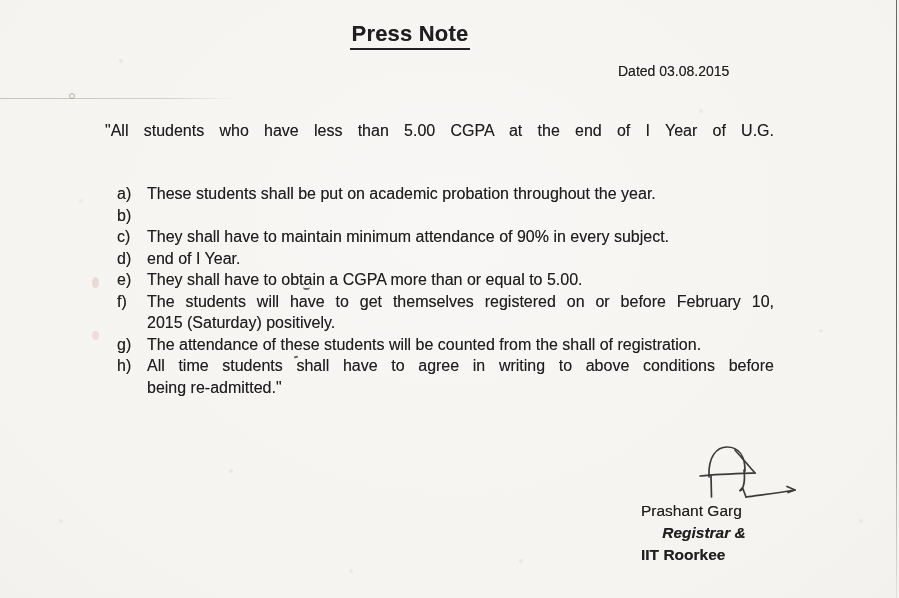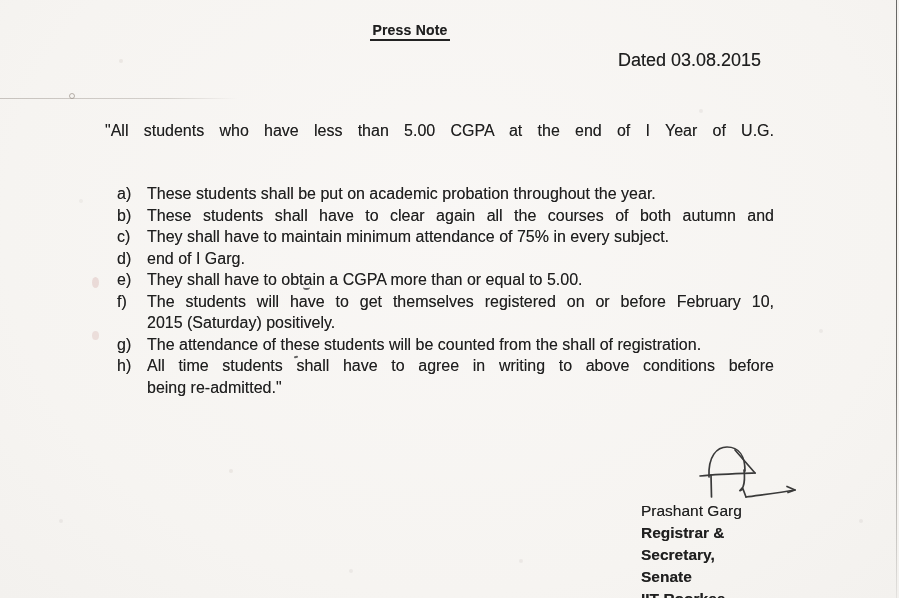--- a/index.html
+++ b/index.html
@@ -9,39 +9,39 @@
     background:#f7f5f2;
   }
   .page{
     position:absolute;inset:0;
     background:radial-gradient(ellipse at 50% 38%, #f9f7f5 0%, #f6f4f1 70%, #f3f1ee 100%);
   }
   .txt{color:var(--ink,#1f1f1f);text-shadow:0 0 .5px rgba(30,30,30,.55);}
   
   .title-wrap{position:absolute;top:21px;left:0;width:820px;text-align:center;}
   .title-wrap span{
-    display:inline-block;font-size:14px;font-weight:bold;
+    display:inline-block;font-size:22px;font-weight:bold;
     border-bottom:2px solid #222;padding:0 2px 1px 2px;letter-spacing:.2px;
   }
   
-  .date-line{position:absolute;top:50px;left:618px;font-size:18px;}
+  .date-line{position:absolute;top:63px;left:618px;font-size:14px;}
   
   .intro{position:absolute;top:120px;left:105px;width:669px;font-size:16px;line-height:21.8px;}
   .jline{text-align:justify;text-align-last:justify;}
   
   .conds{position:absolute;top:183px;left:117px;width:657px;font-size:16px;line-height:21.55px;}
   .cond{display:flex;}
   .cond .marker{width:30px;flex:0 0 30px;}
   .cond .lines{flex:1 1 auto;min-width:0;}
   
   .sig-svg{position:absolute;left:698px;top:443px;width:102px;height:57px;}
   .sig-block{position:absolute;left:641px;top:500px;width:126px;font-size:15.5px;line-height:22px;}
   .sig-block .name{font-weight:normal;}
   .sig-block .b{font-weight:bold;}
-  .sig-block .r{text-align:left;}
+  .sig-block .r{text-align:center;font-style:italic;}
   .sig-block .l{text-align:left;}
   
   .h-artifact{position:absolute;top:98px;left:0;width:238px;height:1px;
     background:linear-gradient(to right, rgba(168,162,156,.6), rgba(168,162,156,.45) 70%, rgba(168,162,156,0));}
   .speck-ring{position:absolute;top:93px;left:69px;width:4px;height:4px;border-radius:50%;
     border:1px solid rgba(140,130,122,.6);}
   .v-edge{position:absolute;top:0;left:895.5px;width:1.5px;height:598px;
     background:linear-gradient(to bottom,#6a6a68 0%,#55534f 35%,#767471 65%,rgba(118,116,112,.5) 82%,rgba(118,116,112,.12) 100%);}
   .smudge1{position:absolute;left:92px;top:277px;width:7px;height:11px;border-radius:50%;
     background:rgba(205,160,155,.30);}
@@ -76,33 +76,32 @@
   <div class="conds txt">
     <div class="cond">
       <div class="marker">a)</div>
       <div class="lines">
           <div>These students shall be put on academic probation throughout the year.</div>
         </div>
     </div>
     <div class="cond">
       <div class="marker">b)</div>
       <div class="lines">
-        <div class="jline">These students shall have to clear again all the courses of both autumn and</div>
       </div>
     </div>
     <div class="cond">
       <div class="marker">c)</div>
       <div class="lines">
-          <div>They shall have to maintain minimum attendance of 75% in every subject.</div>
+          <div>They shall have to maintain minimum attendance of 90% in every subject.</div>
         </div>
     </div>
     <div class="cond">
       <div class="marker">d)</div>
       <div class="lines">
-        <div>end of I Garg.</div>
+        <div>end of I Year.</div>
       </div>
     </div>
     <div class="cond">
       <div class="marker">e)</div>
       <div class="lines">
           <div>They shall have to obtain a CGPA more than or equal to 5.00.</div>
         </div>
     </div>
     <div class="cond">
       <div class="marker">f)</div>
@@ -132,21 +131,20 @@
     <path d="M37 7 L57 30"></path>
     <path d="M13 32 L13.5 54"></path>
     <path d="M46 27 C 47 35, 46.5 40, 45 44 L41.5 48 L45 46 L48 54"></path>
     <path d="M48 54 C 62 52, 80 50, 97 47"></path>
     <path d="M97 47 L89 43.5 M97 47 L90 49.5"></path>
   </svg>
 
   <div class="sig-block txt">
     <div class="name">Prashant Garg</div>
     <div class="b r">Registrar &amp;</div>
-    <div class="b r">Secretary, Senate</div>
     <div class="b l">IIT Roorkee</div>
   </div>
 
   <div class="h-artifact"></div>
   <div class="speck-ring"></div>
   <div class="v-edge"></div>
   <div class="smudge1"></div>
   <div class="smudge2"></div>
   <div class="stray-dot"></div>
   <div class="backlog-mark"></div>

